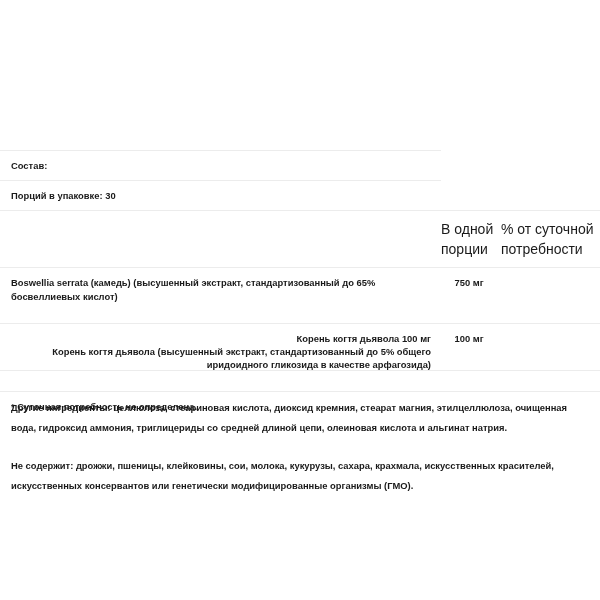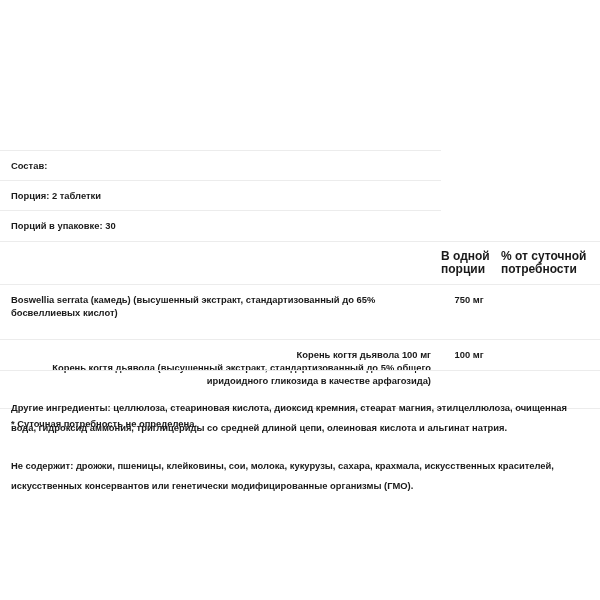--- a/index.html
+++ b/index.html
@@ -68,23 +68,23 @@
   tr.full-rule > td.c-amount { padding: 8px 4px 8px 0; }
   tr.full-rule > td.c-dv     { padding: 8px 4px 8px 0; }
 
   
   tr.head-row > td {
     padding-top: 8px;
     padding-bottom: 9px;
   }
   tr.head-row td.c-amount,
   tr.head-row td.c-dv {
-    font-size: 12px;
-    line-height: 13px;
-    font-weight: bold;
+    font-size: 14px;
+    line-height: 20px;
+    font-weight: normal;
   }
 
   
   tr.ingredient > td { padding-top: 9px; padding-bottom: 9px; }
   tr.ingredient-tall > td { padding-top: 9px; padding-bottom: 10px; }
 
   
   tr.footnote > td {
     padding-top: 8px;
     padding-bottom: 10px;
@@ -130,25 +130,20 @@
       <col class="col-dv">
     </colgroup>
     <tbody>
 
       <tr class="short-rule">
         <td class="c-name">Состав:</td>
         <td class="c-amount"></td>
         <td class="c-dv"></td>
       </tr>
 
-      <tr class="short-rule">
-        <td class="c-name">Порция: 2 таблетки</td>
-        <td class="c-amount"></td>
-        <td class="c-dv"></td>
-      </tr>
 
       <tr class="short-rule">
         <td class="c-name">Порций в упаковке: 30</td>
         <td class="c-amount"></td>
         <td class="c-dv"></td>
       </tr>
 
       <tr class="full-rule head-row">
         <td class="c-name"></td>
         <td class="c-amount">В одной порции</td>

